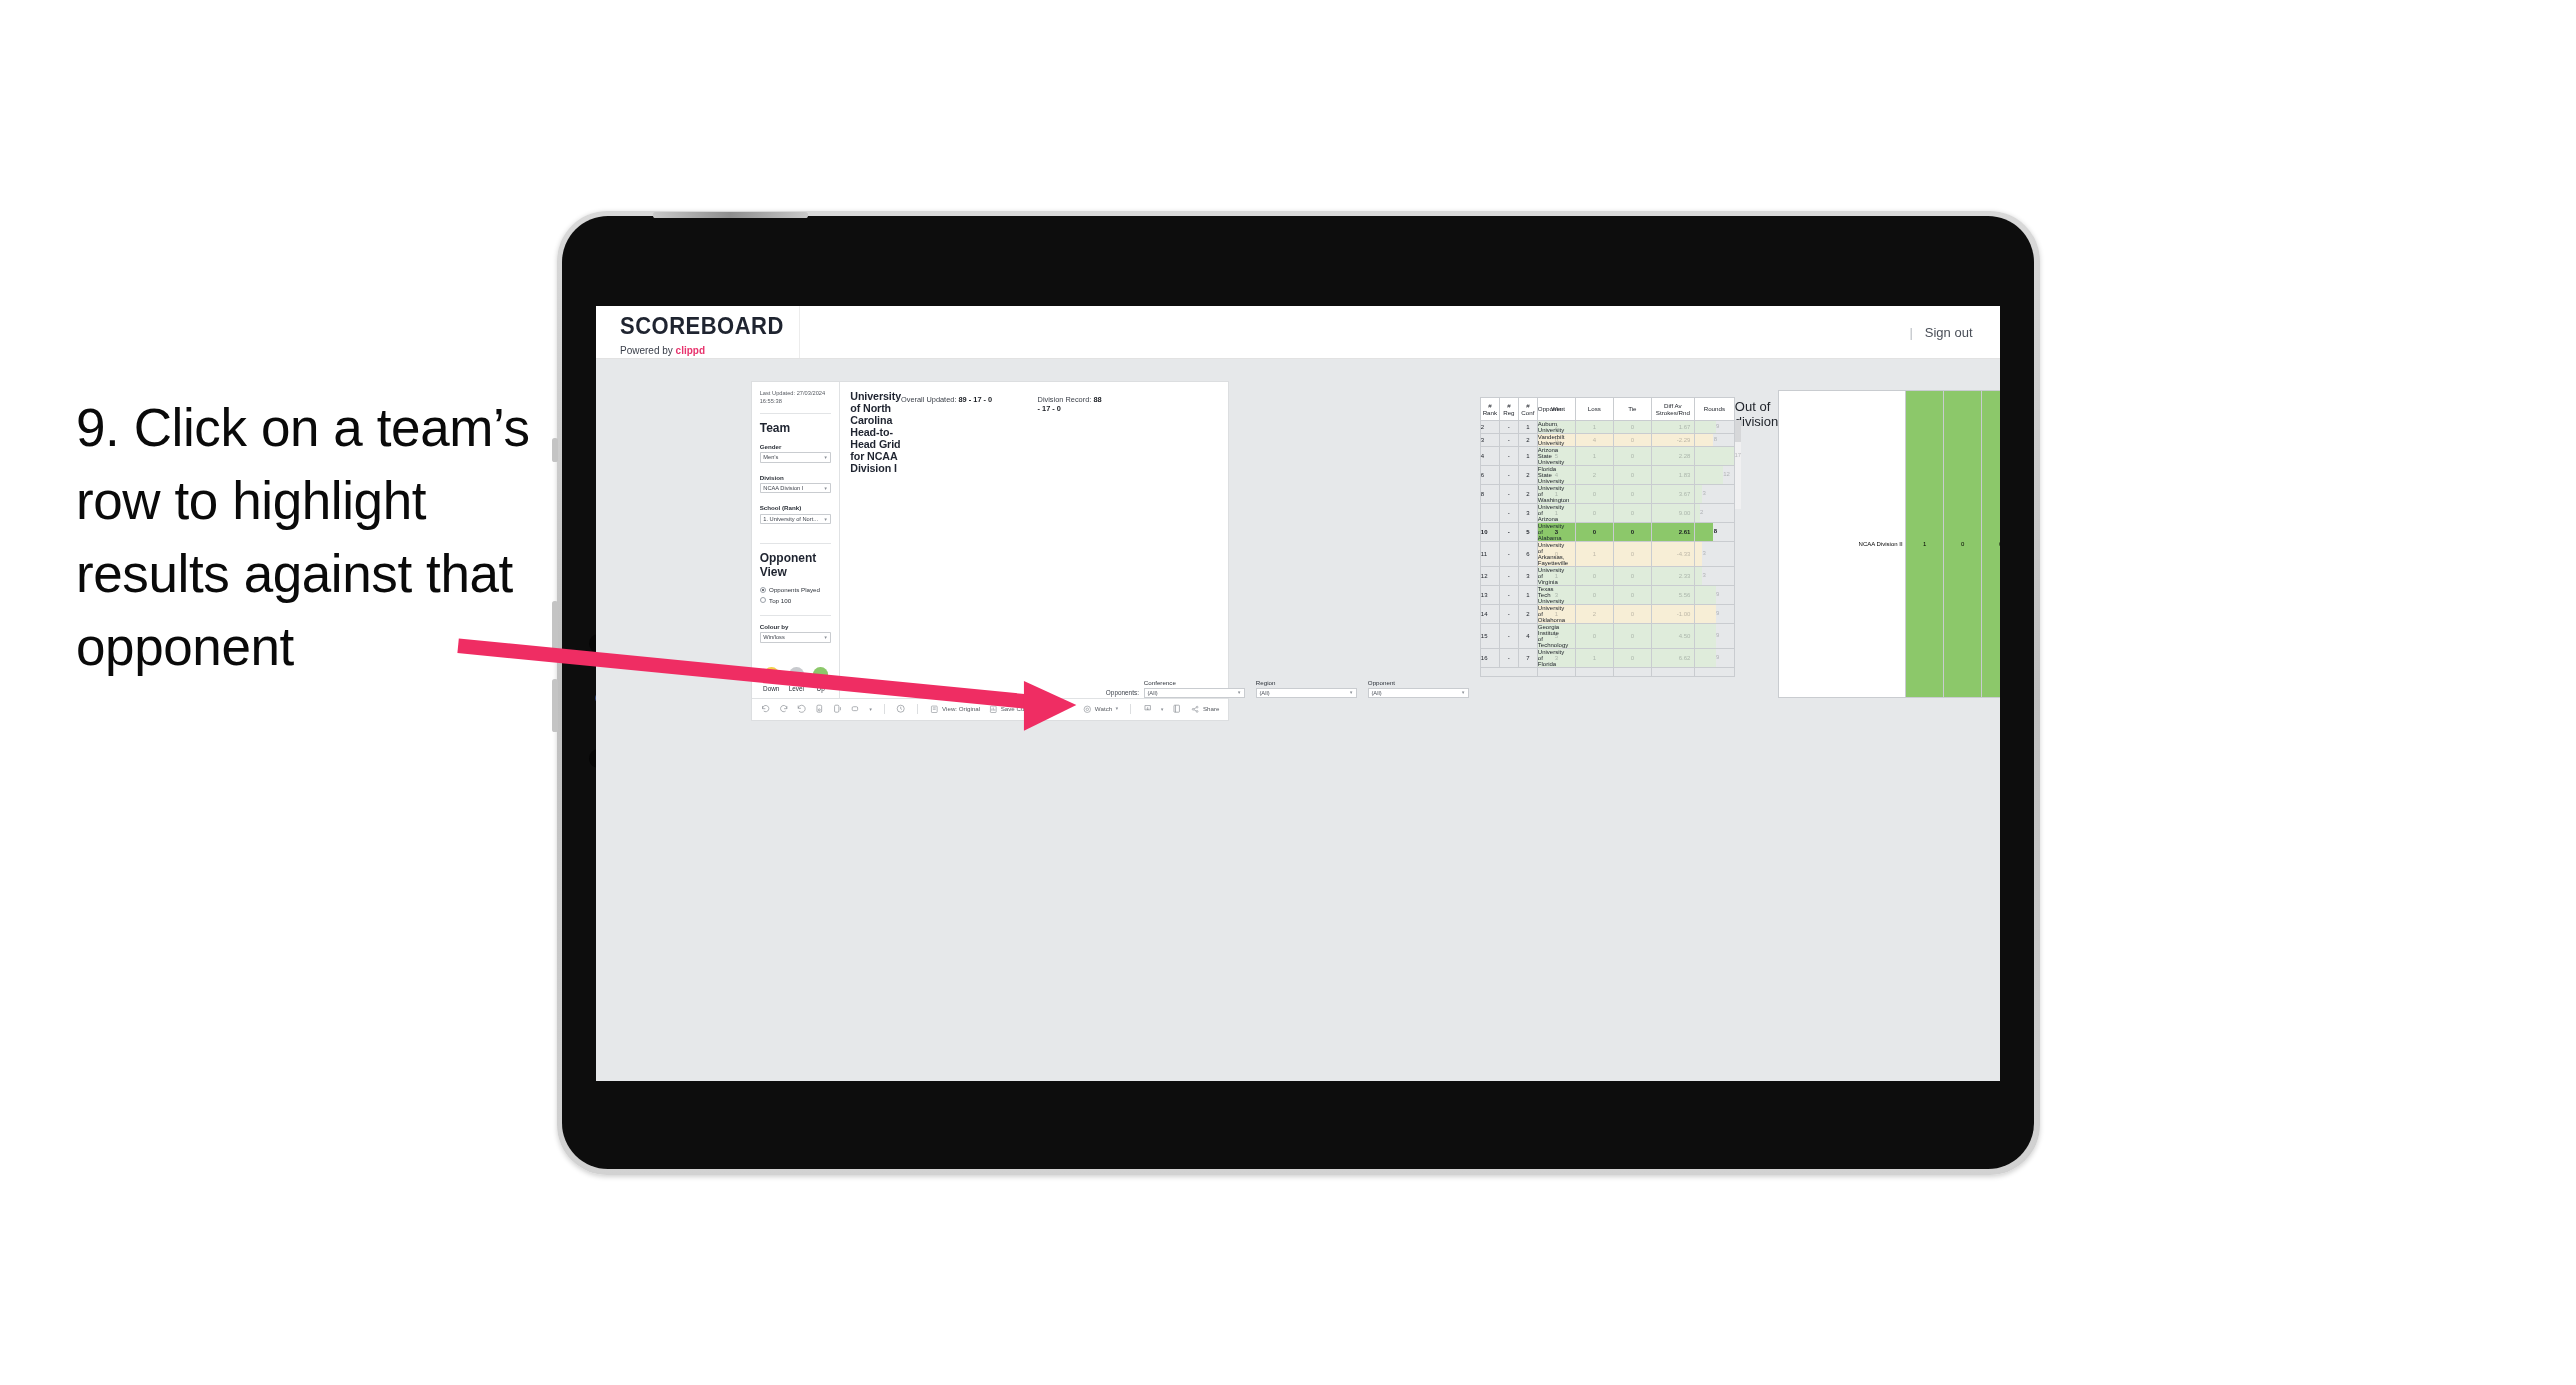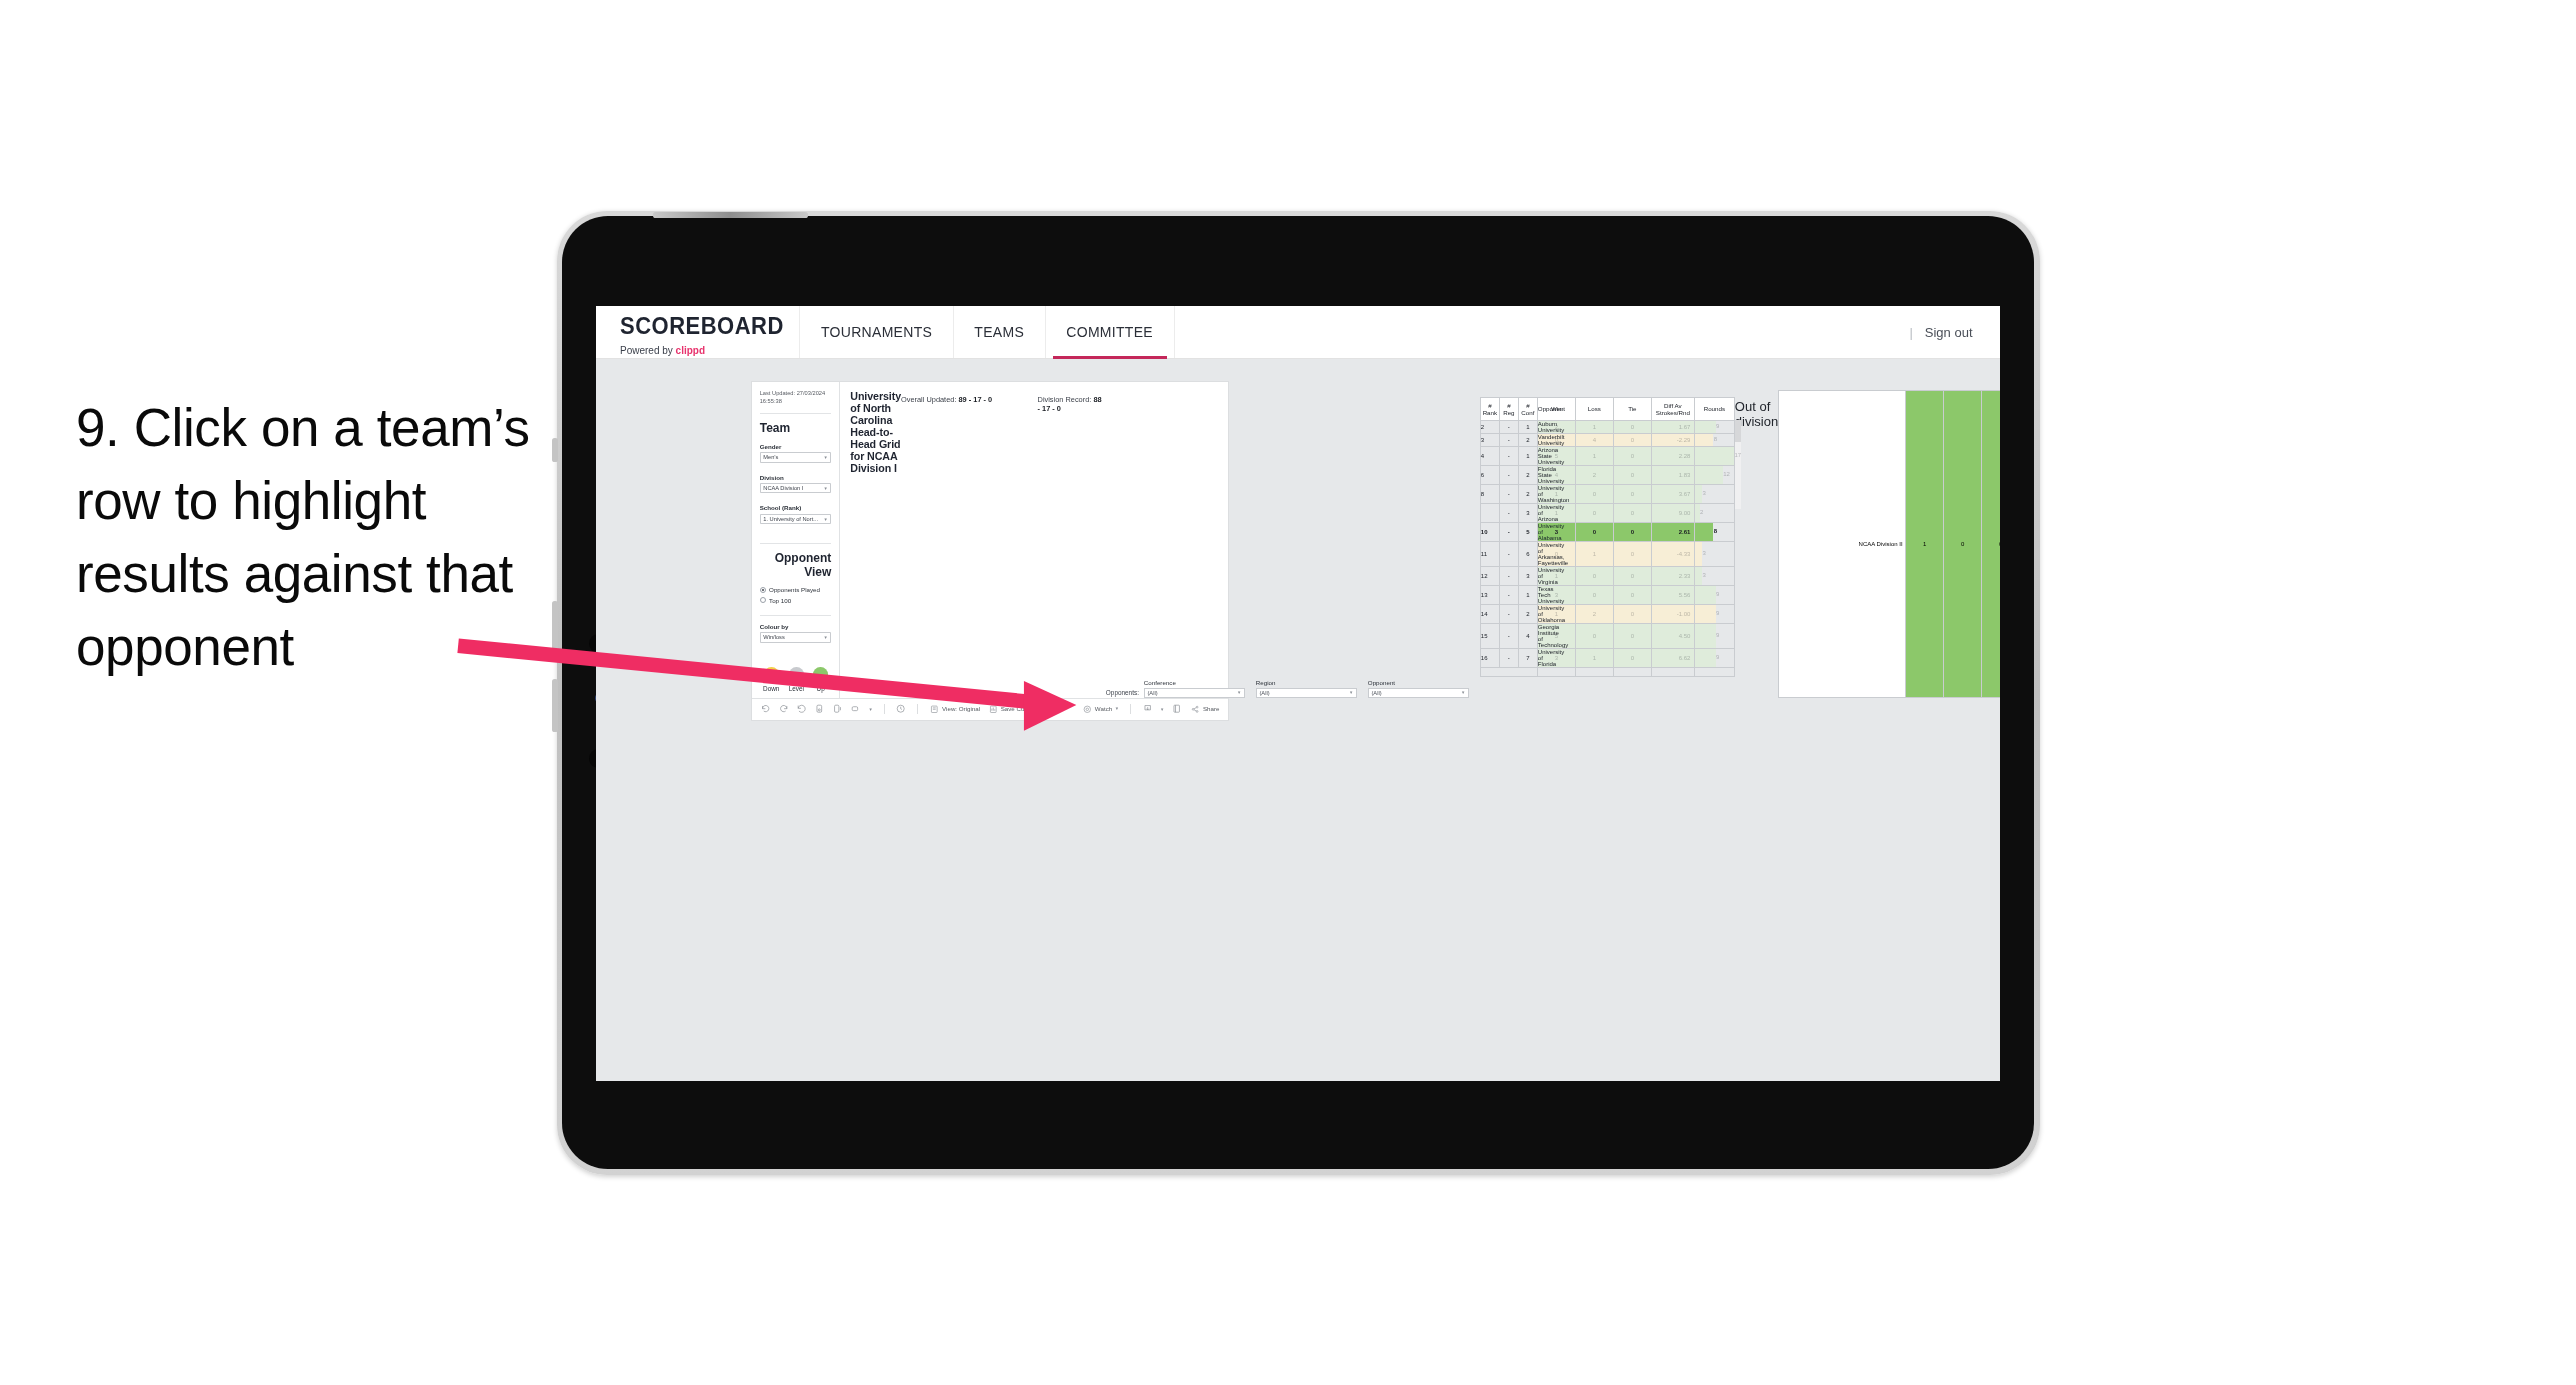--- a/index.html
+++ b/index.html
@@ -109,21 +109,21 @@
   .viz-main { flex:1; display:flex; min-height:0; }
 
   
   .side {
     width: 88px; border-right:0.9px solid #e0e2e4; padding:8.6px 7.7px 5.2px 7.7px;
     display:flex; flex-direction:column;
   }
   .lastupd { font-size:5.7px; color:#585c63; line-height:1.35; }
   .side-hr { height:0.9px; background:#e2e4e6; margin:7.7px 0 6.9px 0; }
   .side-h { font-size:12px; font-weight:700; color:#1f2430; margin-bottom:7.7px; }
-  .side-h.center { text-align:right; }
+  .side-h.center { text-align:left; }
   .fld-label { font-size:6.2px; font-weight:700; color:#2b3038; margin-bottom:2.6px; }
   .fld {
     height:10.3px; border:0.9px solid #c9ccd0; background:#fff; border-radius:0.9px;
     display:flex; align-items:center; padding:0 2.6px; margin-bottom:11px;
     font-size:5.7px; color:#3a3f48;
   }
   .fld span:first-child { flex:1; overflow:hidden; white-space:nowrap; }
   .caret { font-size:4.3px; color:#8a8f96; }
   .radio-row { display:flex; align-items:center; gap:3.4px; margin-bottom:3.4px; font-size:6.2px; color:#2b3038; }
   .radio { width:6px; height:6px; border-radius:50%; border:0.9px solid #9aa0a8; background:#fff;
@@ -215,25 +215,20 @@
   <div class="edge-notch" style="top:438px; height:24px;"></div>
   <div class="edge-notch" style="top:601px; height:53px;"></div>
   <div class="edge-notch" style="top:679px; height:53px;"></div>
 
   <div class="screen">
 
     <div class="topnav">
       <div class="brand">
         <div class="brand-name">SCOREBOARD</div>
         <div class="brand-sub"><span>Powered by </span><b>clippd</b></div>
-      </div>
-      <div class="topnav-items">
-        <div class="topnav-item">TOURNAMENTS</div>
-        <div class="topnav-item">TEAMS</div>
-        <div class="topnav-item active">COMMITTEE</div>
       </div>
       <div class="topnav-right">
         <span class="sep">|</span>
         <span class="signout">Sign out</span>
       </div>
     </div>
 
 
     <div class="workspace">
       <div class="viz">

